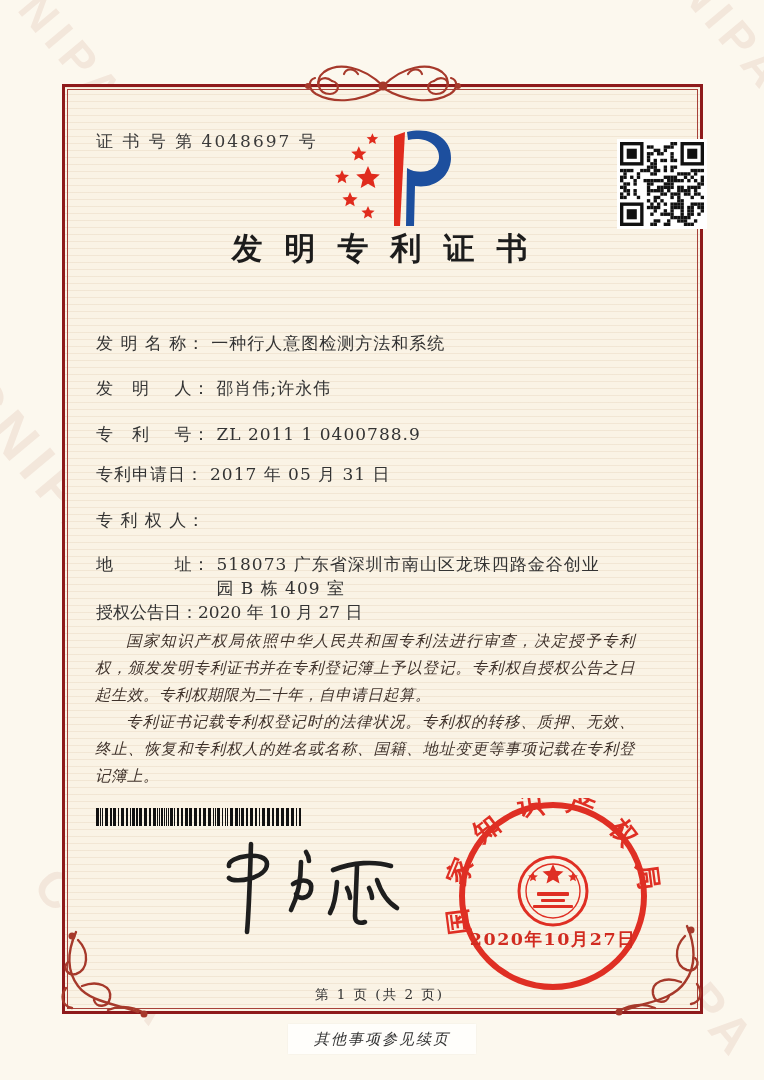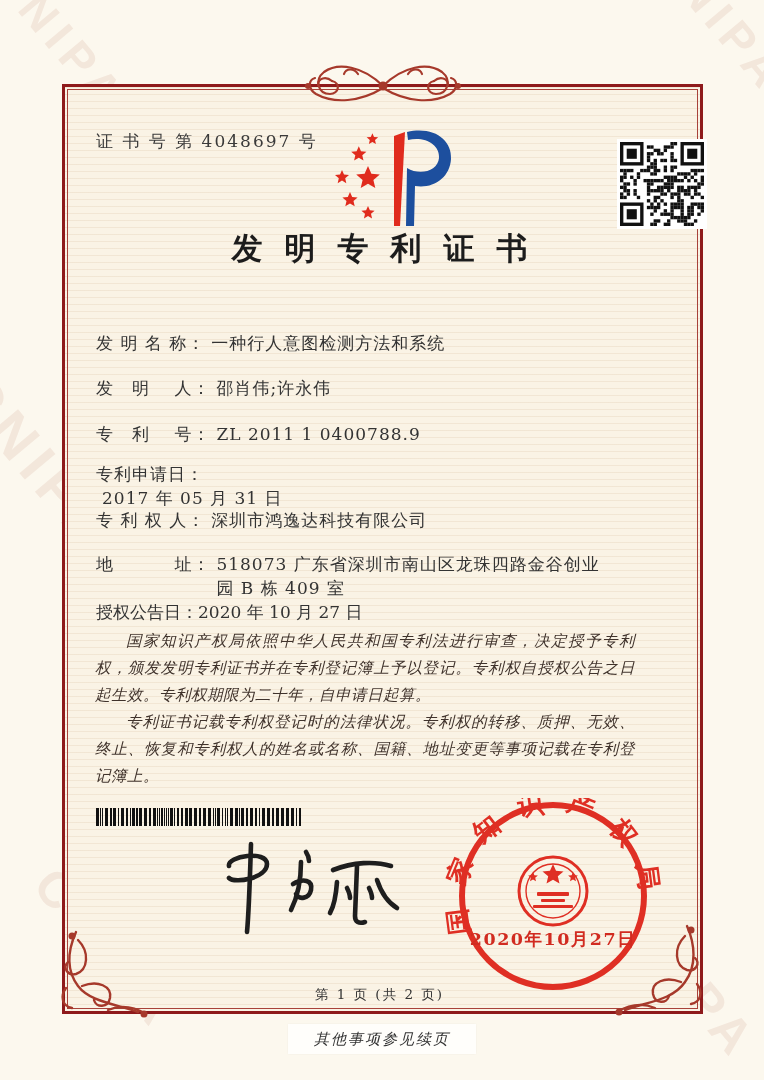--- a/index.html
+++ b/index.html
@@ -347,27 +347,26 @@
       <span class="val">一种行人意图检测方法和系统</span>
     </div>
     <div class="row" style="top:56px;">
       <span class="lab">发　明　 人：</span>
       <span class="val">邵肖伟;许永伟</span>
     </div>
     <div class="row" style="top:102px;">
       <span class="lab">专　利　 号：</span>
       <span class="val">ZL 2011 1 0400788.9</span>
     </div>
-    <div class="row" style="top:142px;flex-direction:column;">
+    <div class="row" style="top:142px;">
       <span class="lab">专利申请日：</span>
       <span class="val">2017 年 05 月 31 日</span>
     </div>
     <div class="row" style="top:188px;">
       <span class="lab">专 利 权 人：</span>
-      <span class="val">深圳市鸿逸达科技有限公司</span>
     </div>
     <div class="row addr" style="top:232px;">
       <span class="lab">地　　　 址：</span>
       <span class="val">518073 广东省深圳市南山区龙珠四路金谷创业园 B 栋 409 室</span>
     </div>
   </div>
 
   <div class="grantline">
     <div class="g1">
       <span class="lab">授权公告日：</span><span class="val">2020 年 10 月 27 日</span>

